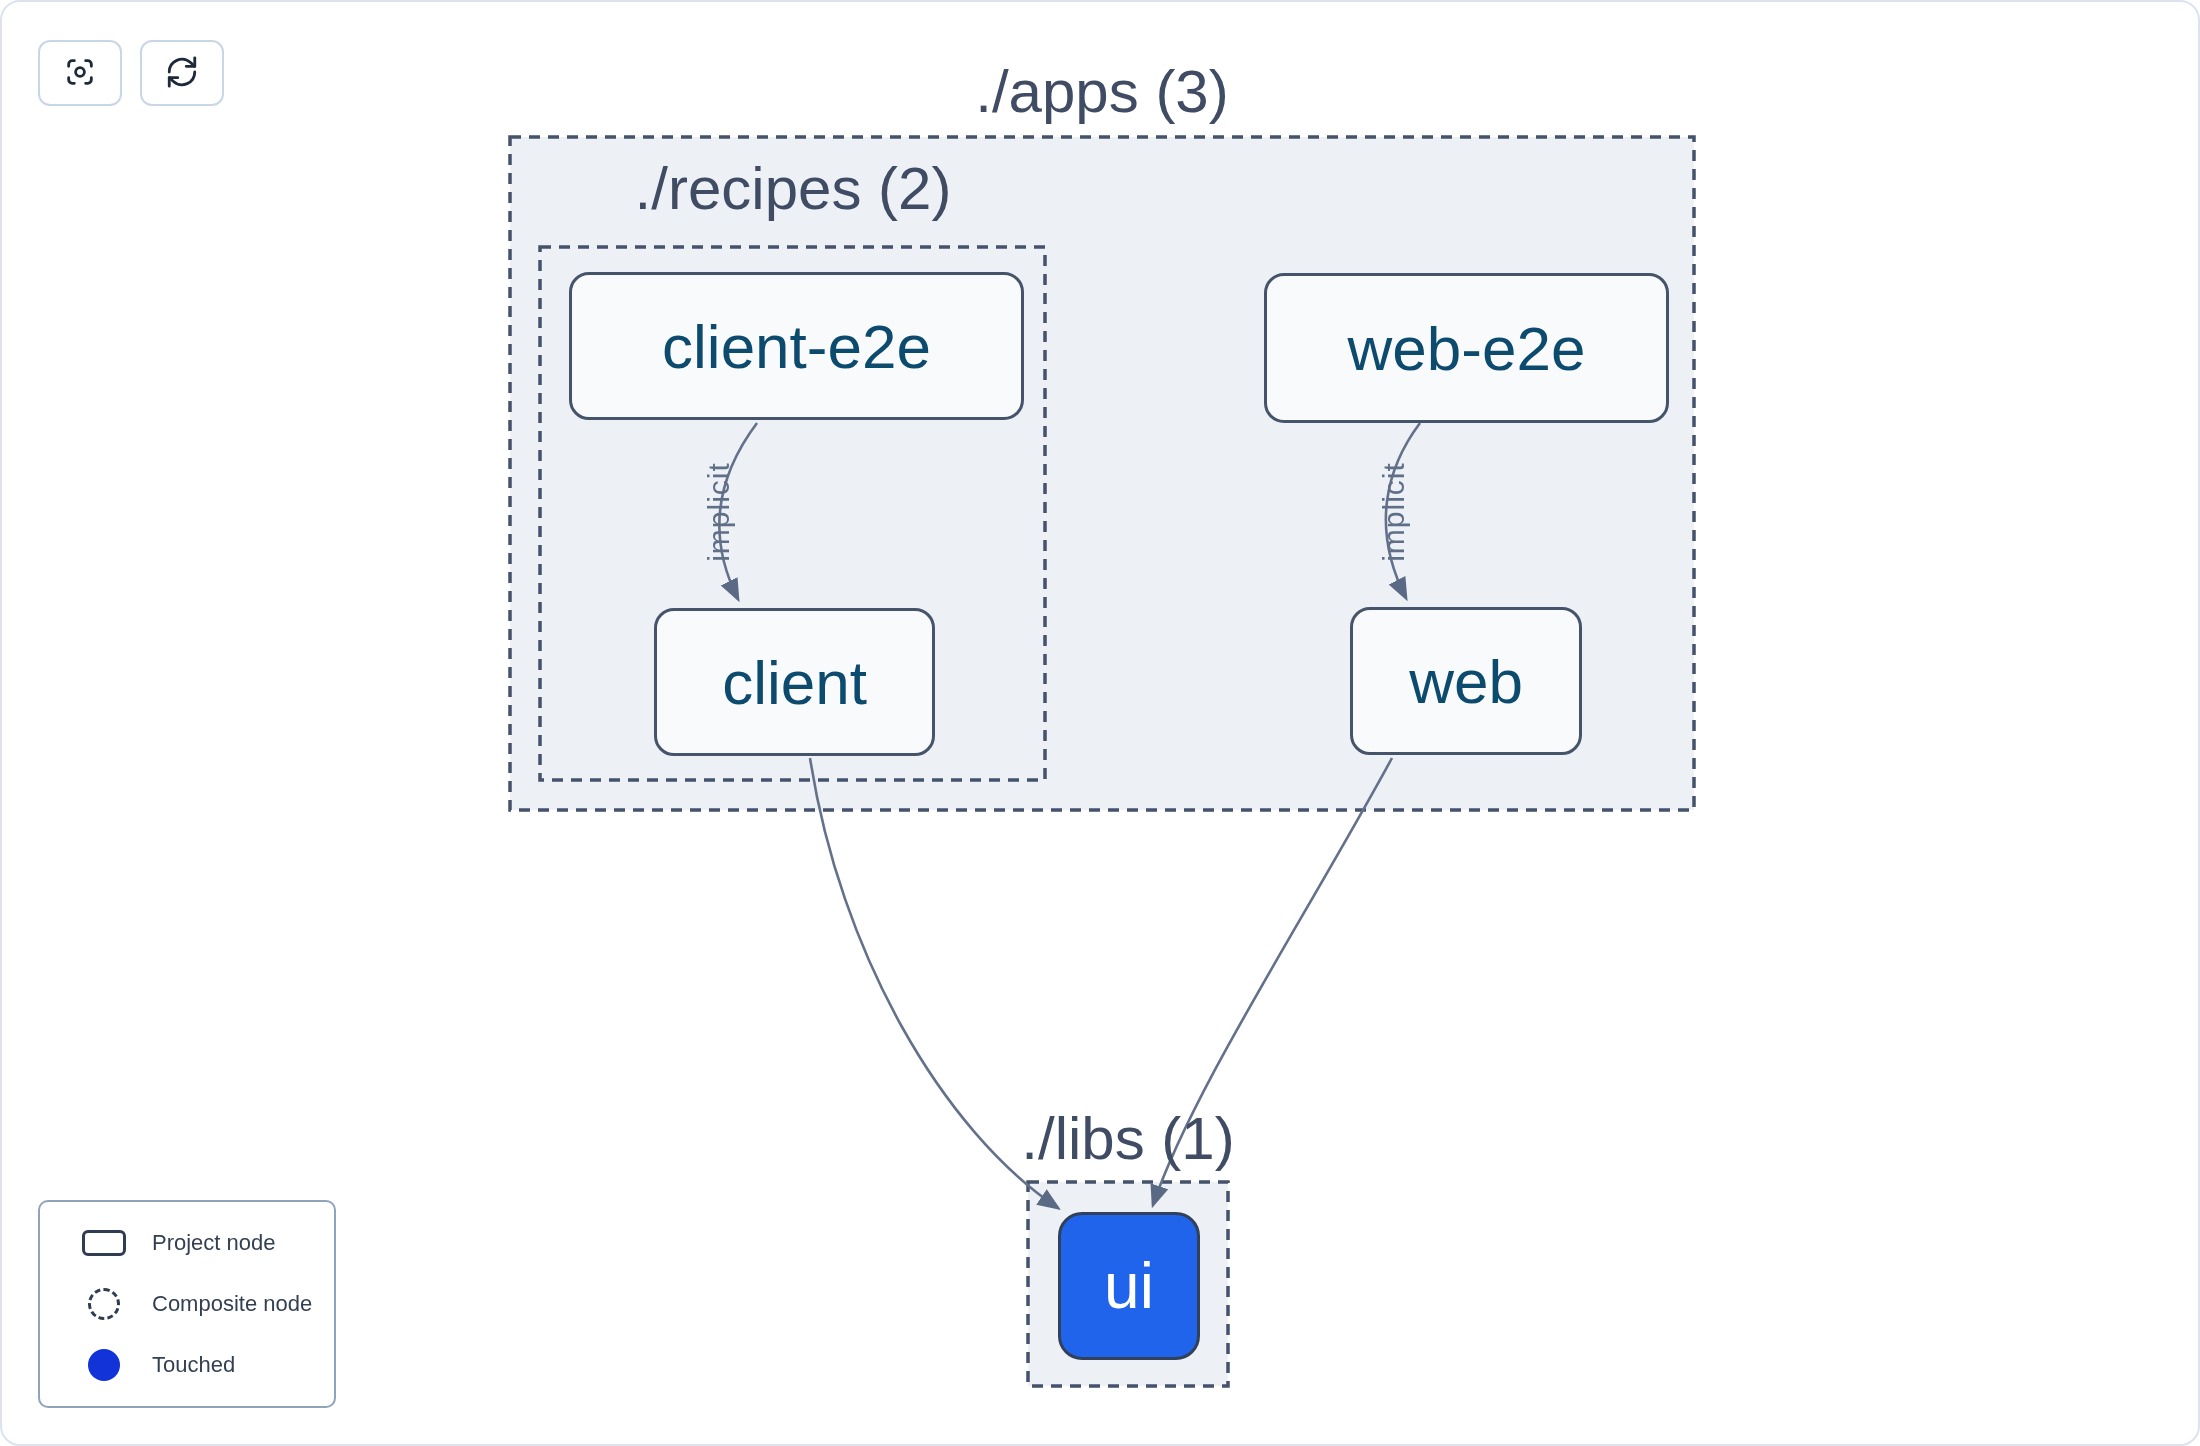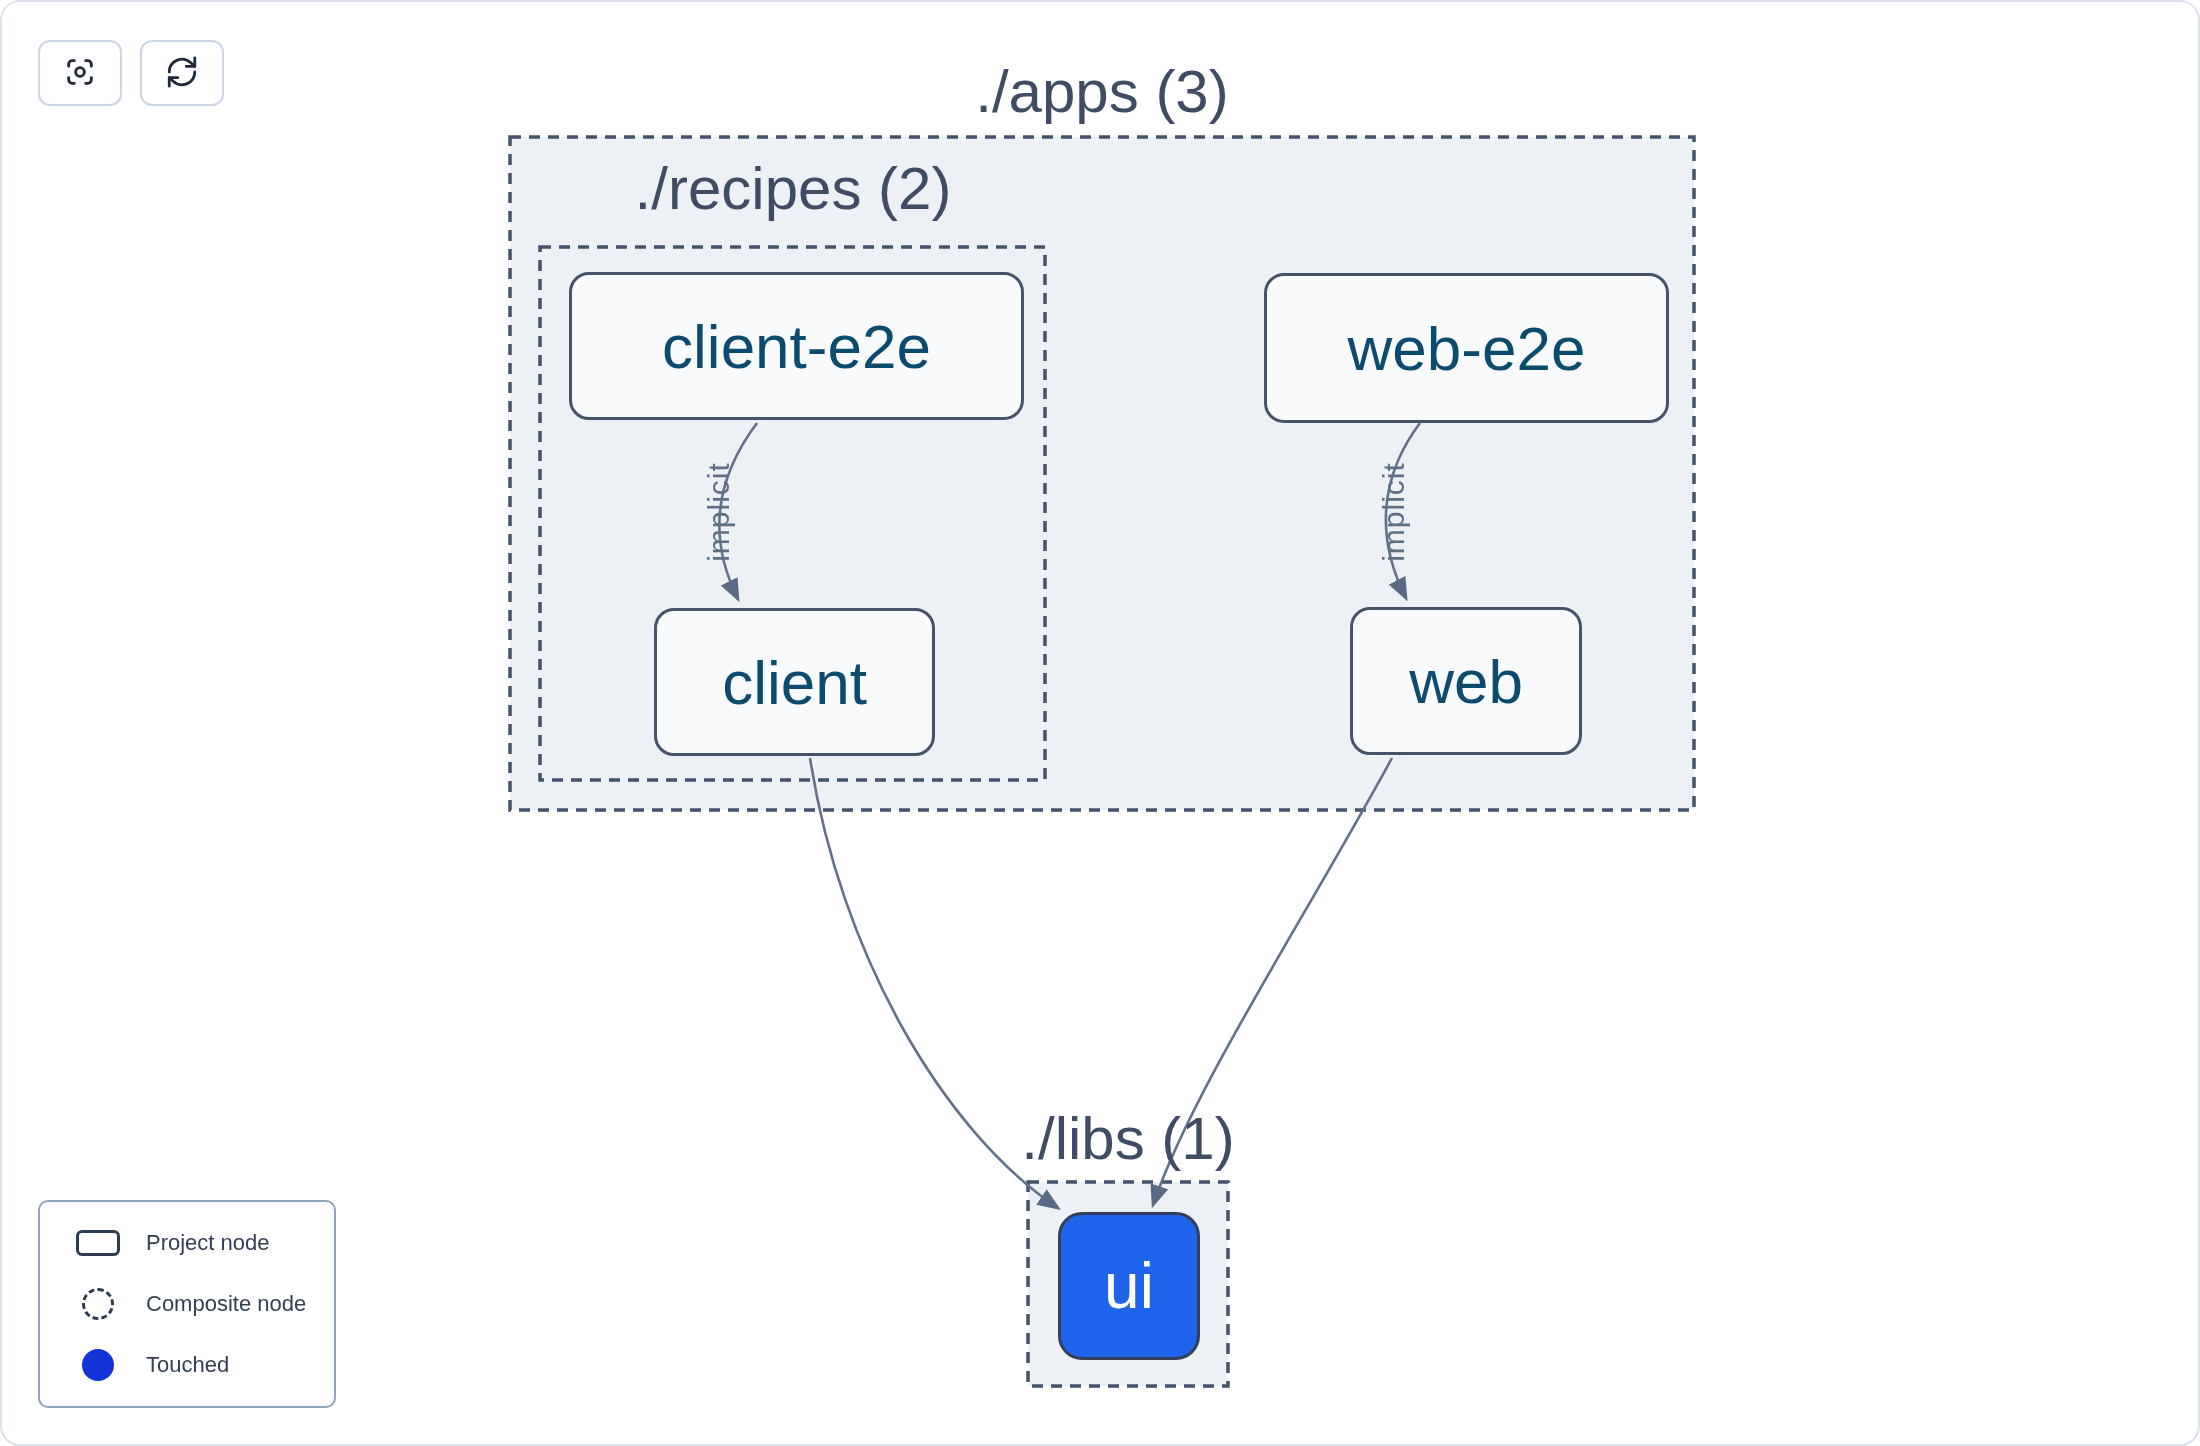--- a/index.html
+++ b/index.html
@@ -43,21 +43,21 @@
   
   .edge-label {
     position:absolute; z-index:6;
     transform:translate(-50%,-50%) rotate(-90deg);
     font-size:30px; color:#5f6f88; white-space:nowrap; letter-spacing:1px;
   }
   
   .legend {
     position:absolute; left:36px; top:1198px; width:298px; height:208px;
     background:#ffffff; border:2px solid #90a3ba; border-radius:10px;
-    z-index:30; box-sizing:border-box; padding:10px 6px;
+    z-index:30; box-sizing:border-box; padding:10px 12px;
     display:flex; flex-direction:column; justify-content:space-around;
   }
   .legend-row { display:flex; align-items:center; padding-left:26px; height:44px; }
   .legend-icon-wrap { width:52px; display:flex; align-items:center; justify-content:center; }
   .legend-label { margin-left:22px; font-size:22px; color:#333f52; }
   .icon-project { width:44px; height:26px; background:#ffffff; border:3px solid #2f3d52; border-radius:6px; box-sizing:border-box; }
   .icon-composite { width:32px; height:32px; border:3px dashed #2f3d52; border-radius:50%; box-sizing:border-box; background:#ffffff; }
   .icon-affected { width:32px; height:32px; border:2px dotted #c3cdd9; border-radius:50%; box-sizing:border-box; background:#edf1f6; }
   .icon-touched { width:32px; height:32px; border-radius:50%; background:#1233d7; }
 </style>

